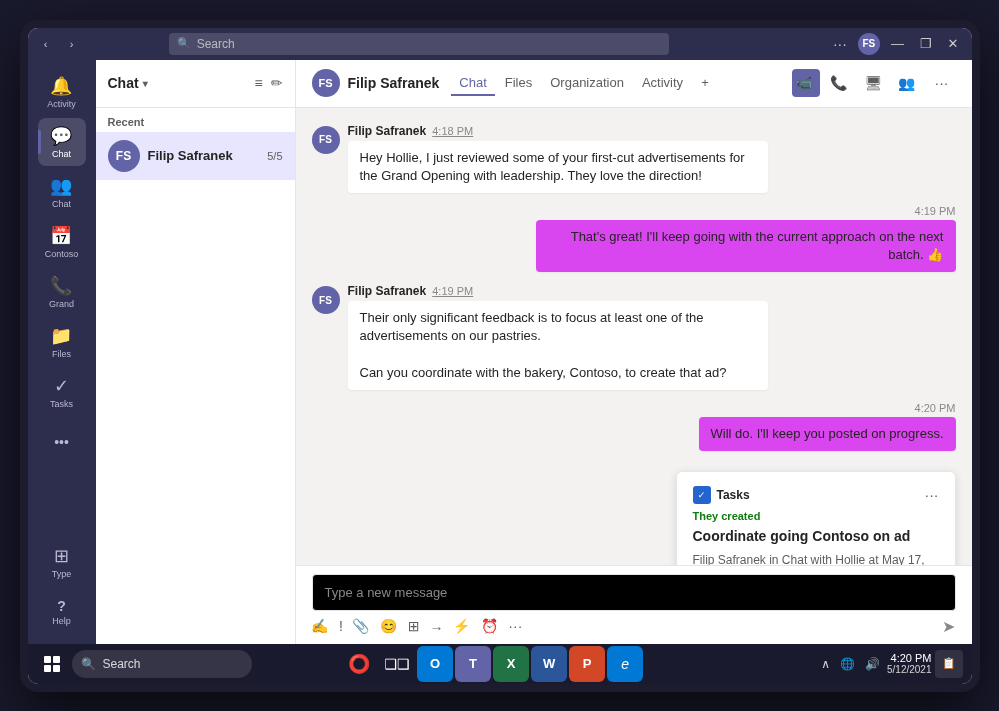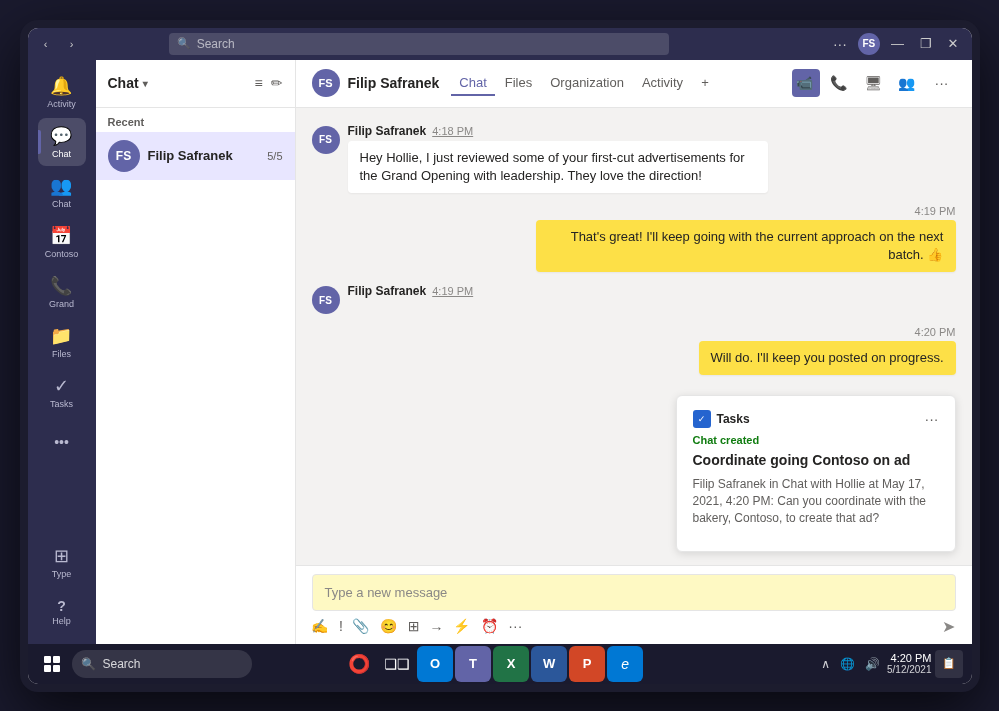--- a/index.html
+++ b/index.html
@@ -405,21 +405,21 @@
       background: #fff;
       border-radius: 4px;
       padding: 8px 12px;
       font-size: 13px;
       color: #252423;
       line-height: 1.4;
       box-shadow: 0 1px 2px rgba(0,0,0,0.05);
     }
 
     .msg-bubble.own {
-      background: #fde047;
+      background: #d946ef;
       color: #252423;
     }
 
     .own-time {
       font-size: 11px;
       color: #8a8886;
       text-align: right;
       margin-bottom: 3px;
     }
 
@@ -499,21 +499,21 @@
       flex-shrink: 0;
     }
 
     .message-input-box {
       border: 1px solid #e5e5e5;
       border-radius: 4px;
       padding: 10px 12px;
       font-size: 13px;
       color: #8a8886;
       margin-bottom: 6px;
-      background: #fef9c3;
+      background: #000000;
     }
 
     .message-toolbar {
       display: flex;
       align-items: center;
       gap: 10px;
     }
 
     .toolbar-icon {
       color: #605e5c;
@@ -797,40 +797,41 @@
             </div>
           </div>
 
           <div class="message-row">
             <div class="msg-avatar">FS</div>
             <div class="msg-content">
               <div class="msg-header">
                 <span class="msg-sender">Filip Safranek</span>
                 <span class="msg-time">4:19 PM</span>
               </div>
+              <div class="msg-bubble">Their only significant feedback is to focus at least one of the advertisements on our pastries.<br><br>Can you coordinate with the bakery, Contoso, to create that ad?</div>
             </div>
           </div>
 
           <div class="message-row own">
             <div class="msg-content" style="text-align:right;">
               <div class="own-time">4:20 PM</div>
               <div class="msg-bubble own">Will do. I'll keep you posted on progress.</div>
             </div>
           </div>
 
           <div style="display:flex;justify-content:flex-end;">
             <div class="task-card">
               <div class="task-card-header">
                 <div class="task-card-title-row">
                   <div class="tasks-icon">✓</div>
                   <span class="tasks-label">Tasks</span>
                 </div>
                 <span class="task-card-more">···</span>
               </div>
-              <div class="task-created-badge">Chat created</div>
+              <div class="task-created-badge">They created</div>
               <div class="task-name">Coordinate going Contoso on ad</div>
               <div class="task-description">Filip Safranek in Chat with Hollie at May 17, 2021, 4:20 PM: Can you coordinate with the bakery, Contoso, to create that ad?</div>
 
             </div>
           </div>
 
         </div>
 
         <div class="message-input-area">
           <div class="message-input-box">Type a new message</div>

